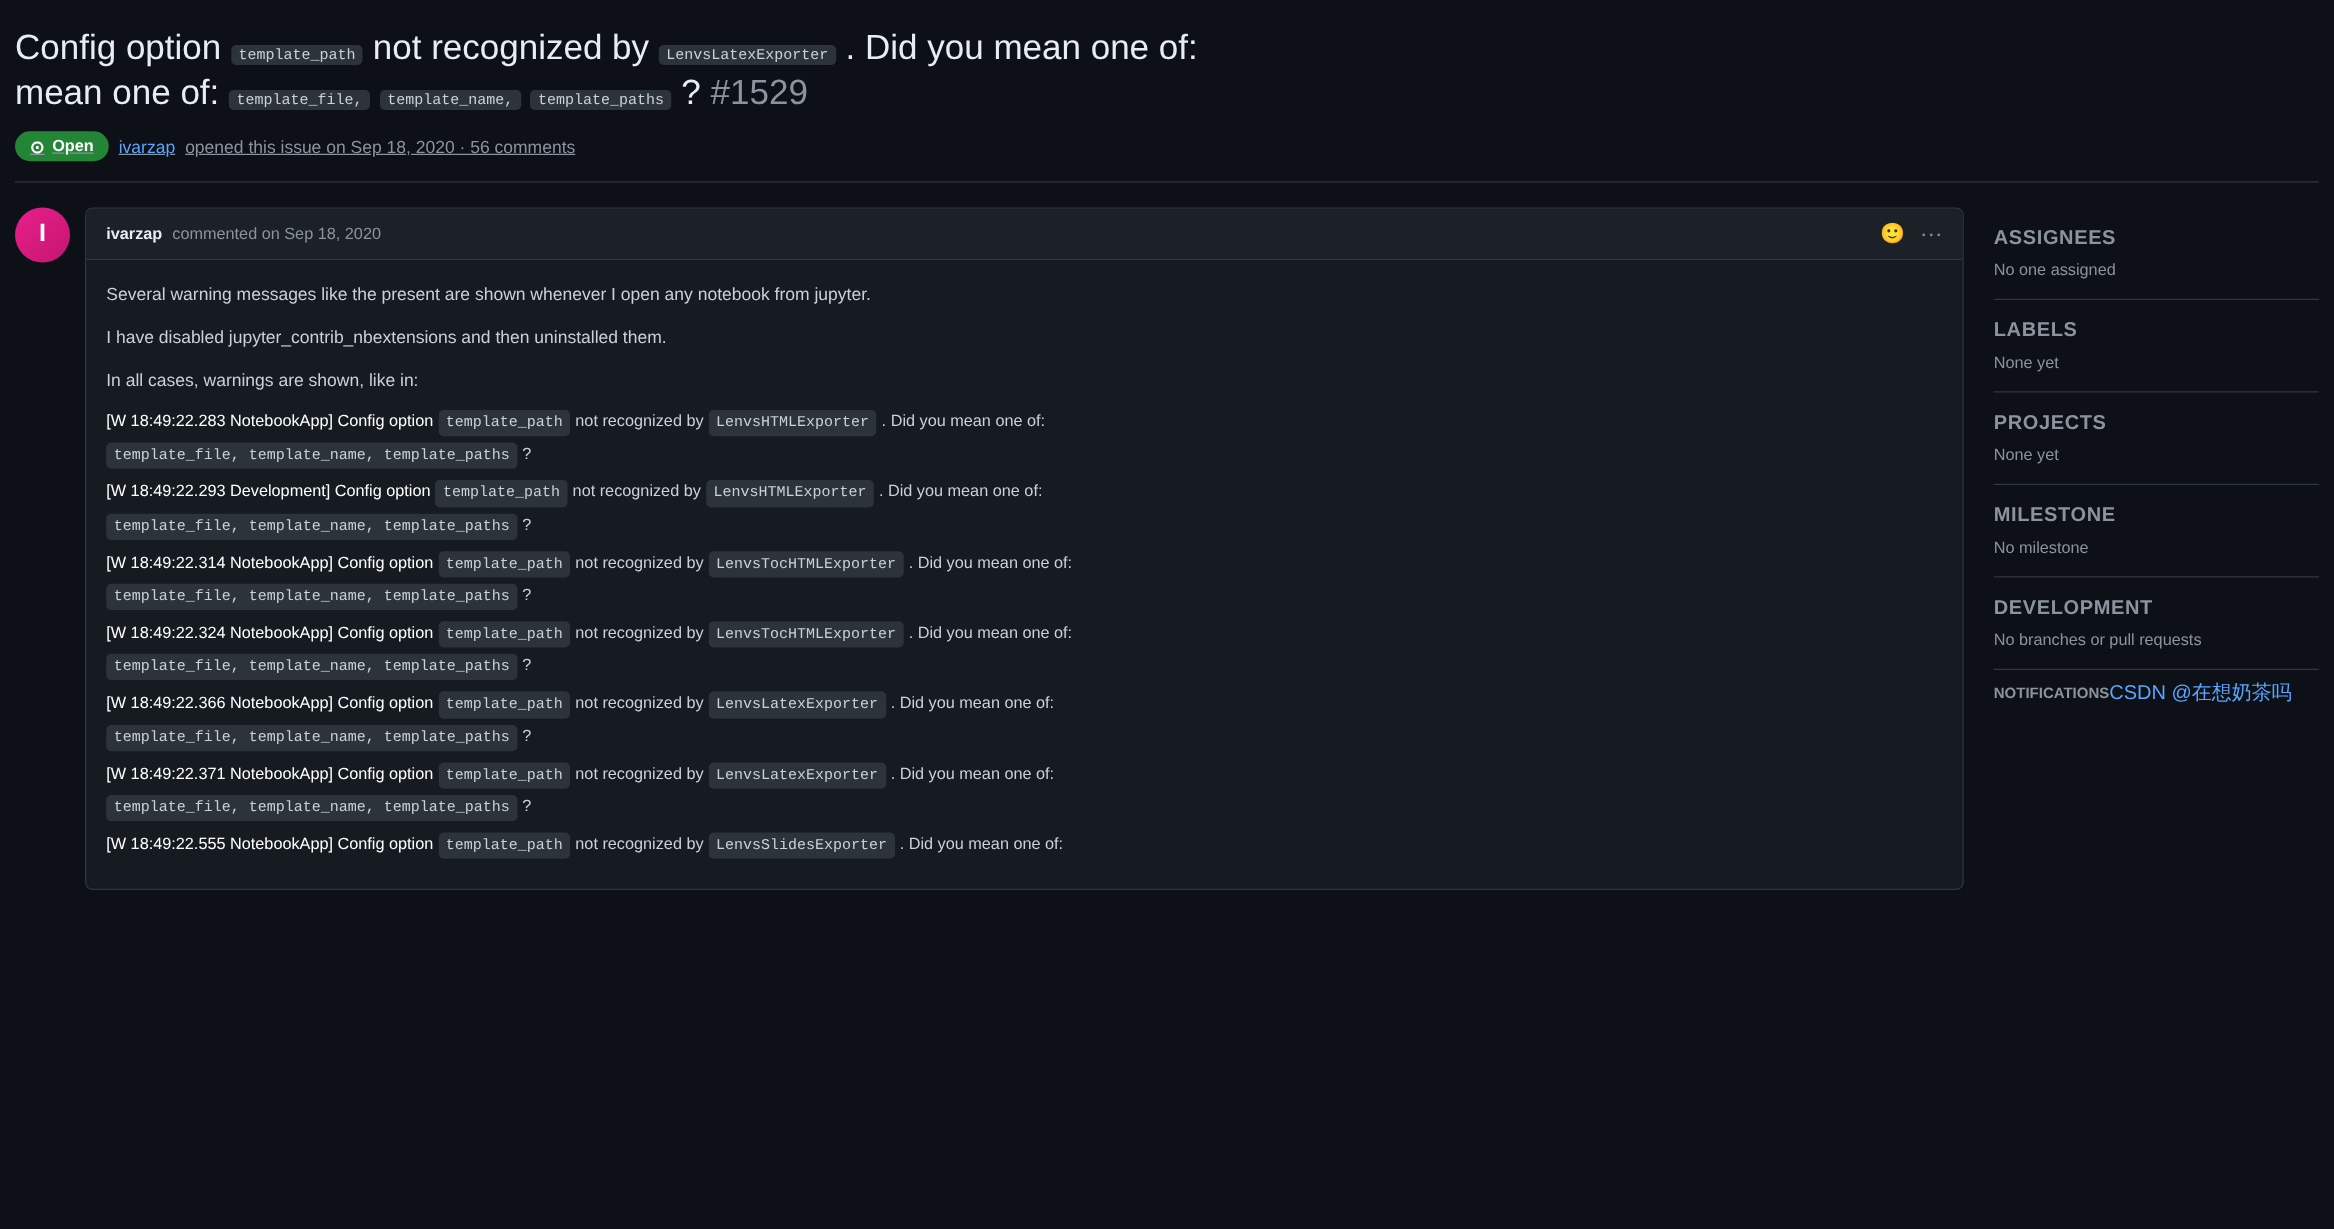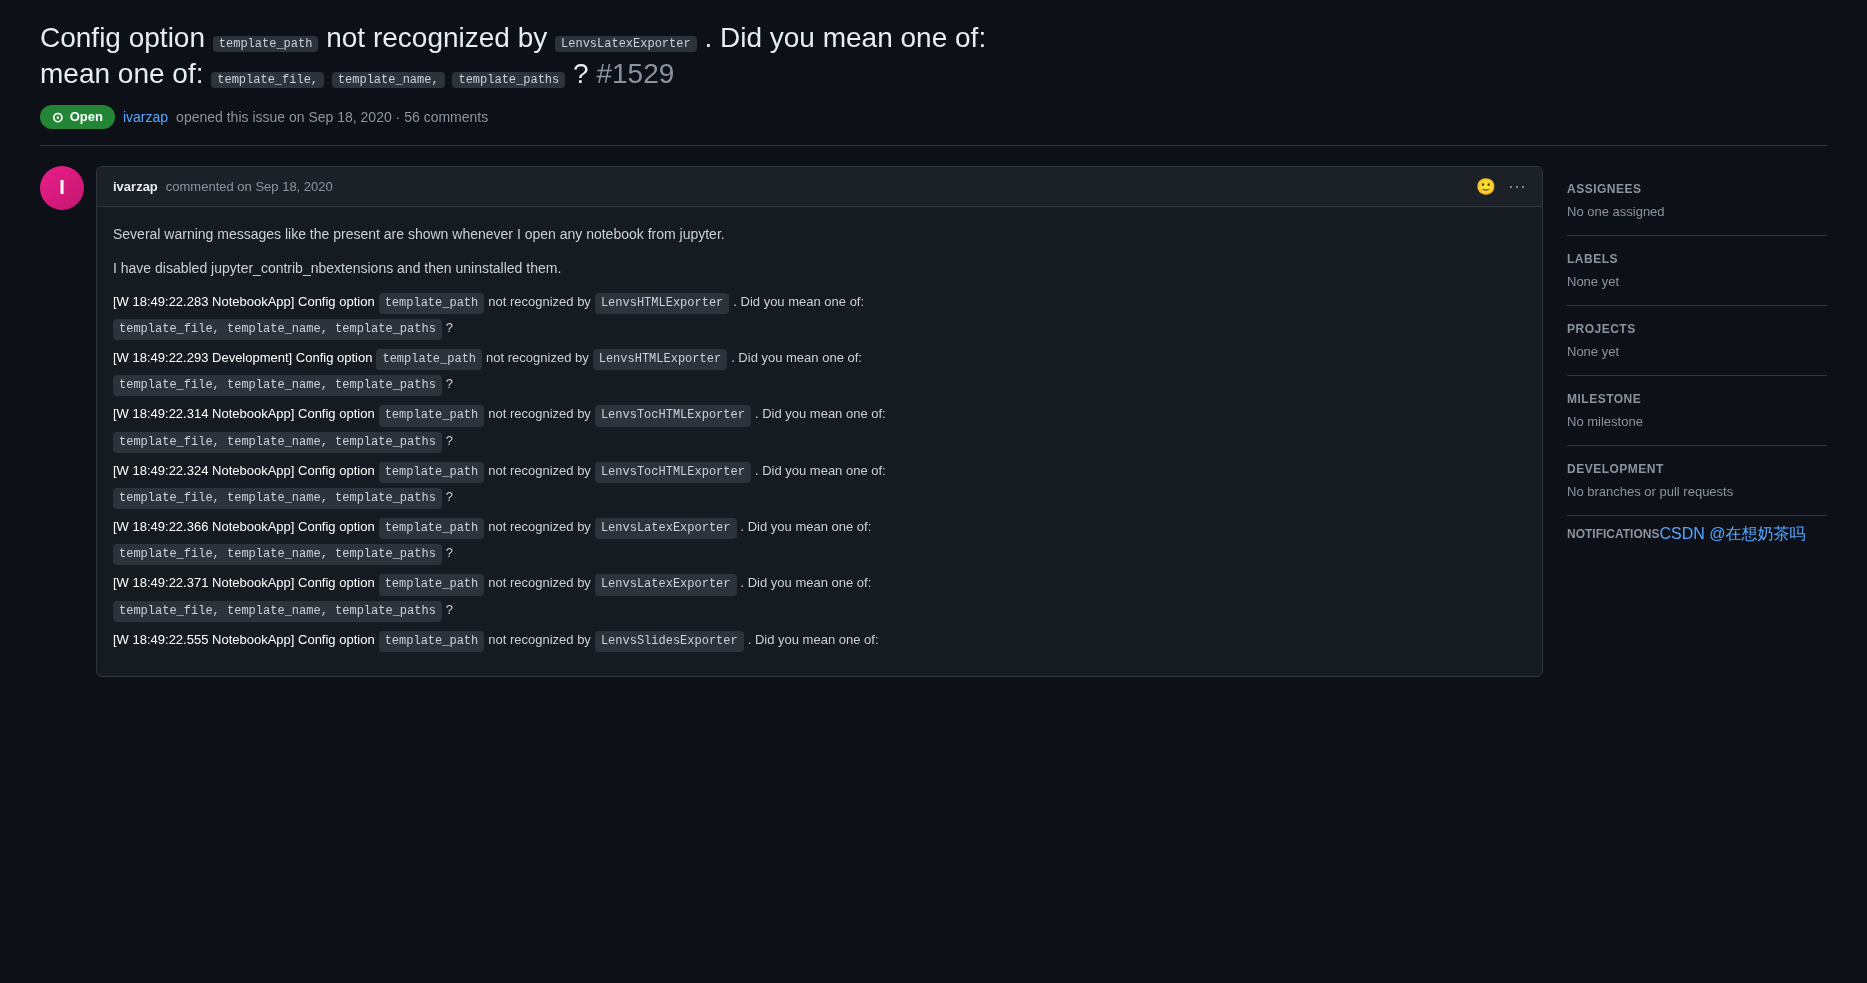--- a/index.html
+++ b/index.html
@@ -6,21 +6,21 @@
     body {
       background-color: #0d1117;
       color: #c9d1d9;
       font-family: -apple-system, BlinkMacSystemFont, "Segoe UI", Helvetica, Arial, sans-serif;
       font-size: 14px;
       min-height: 983px;
     }
 
     .page-container {
       max-width: 1867px;
-      padding: 20px 40px;
+      padding: 20px 12px;
     }
 
     
     .issue-header {
       padding-bottom: 16px;
       border-bottom: 1px solid #30363d;
       margin-bottom: 20px;
     }
 
     .issue-title {
@@ -45,20 +45,21 @@
       font-weight: 300;
       text-align: right;
     }
 
     .issue-meta {
       display: flex;
       align-items: center;
       gap: 8px;
       color: #8b949e;
       font-size: 14px;
+      text-decoration: underline;
     }
 
     .badge-open {
       background-color: #238636;
       color: #ffffff;
       border-radius: 20px;
       padding: 4px 12px;
       font-size: 13px;
       font-weight: 600;
       display: inline-flex;
@@ -191,21 +192,21 @@
     .sidebar-section {
       padding: 16px 0;
       border-bottom: 1px solid #30363d;
     }
 
     .sidebar-section:last-child {
       border-bottom: none;
     }
 
     .sidebar-label {
-      font-size: 12px;
+      font-size: 16px;
       font-weight: 600;
       color: #8b949e;
       text-transform: uppercase;
       letter-spacing: 0.5px;
       margin-bottom: 8px;
     }
 
     .sidebar-value {
       font-size: 13px;
       color: #8b949e;
@@ -288,20 +289,21 @@
             </div>
             <div class="comment-header-right">
               <span class="emoji-btn" title="Add reaction">🙂</span>
               <span class="ellipsis-btn">···</span>
             </div>
           </div>
 
           <div class="comment-body">
             <p>Several warning messages like the present are shown whenever I open any notebook from jupyter.</p>
             <p>I have disabled jupyter_contrib_nbextensions and then uninstalled them.</p>
+            <p>In all cases, warnings are shown, like in:</p>
 
             <div id="log-entries-container">
                 <div class="log-group">
                   <div class="log-line">
                     <span class="log-prefix">[W 18:49:22.283 NotebookApp] Config option</span>
                     <code class="inline-code">template_path</code>
                     <span>not recognized by</span>
                     <code class="inline-code">LenvsHTMLExporter</code>
                     <span>. Did you mean one of:</span>
                   </div>

